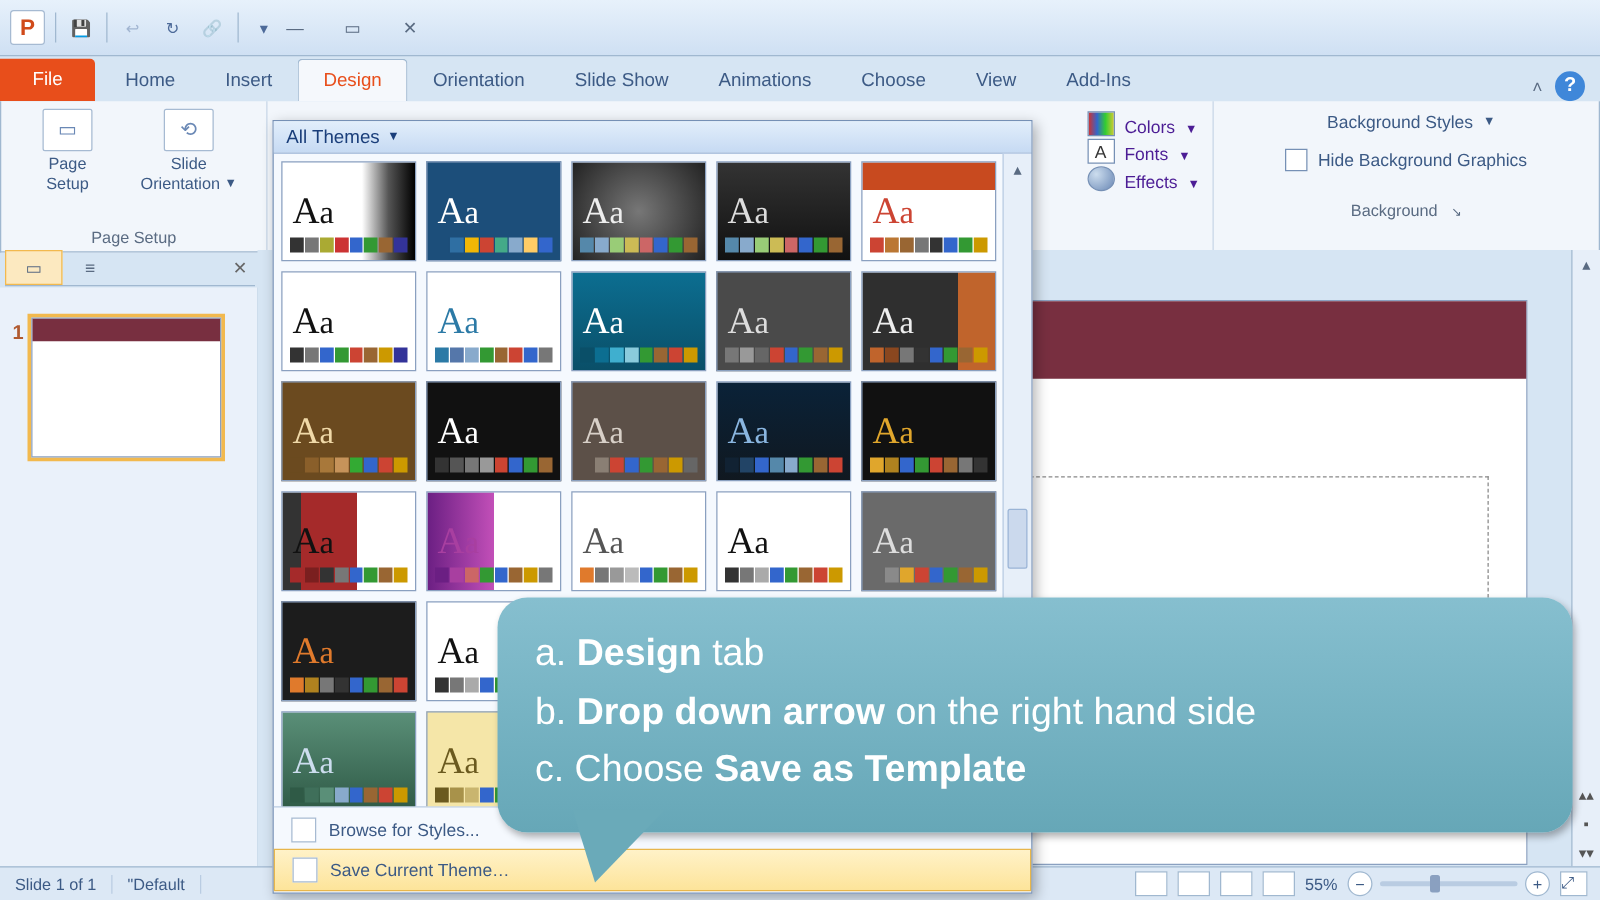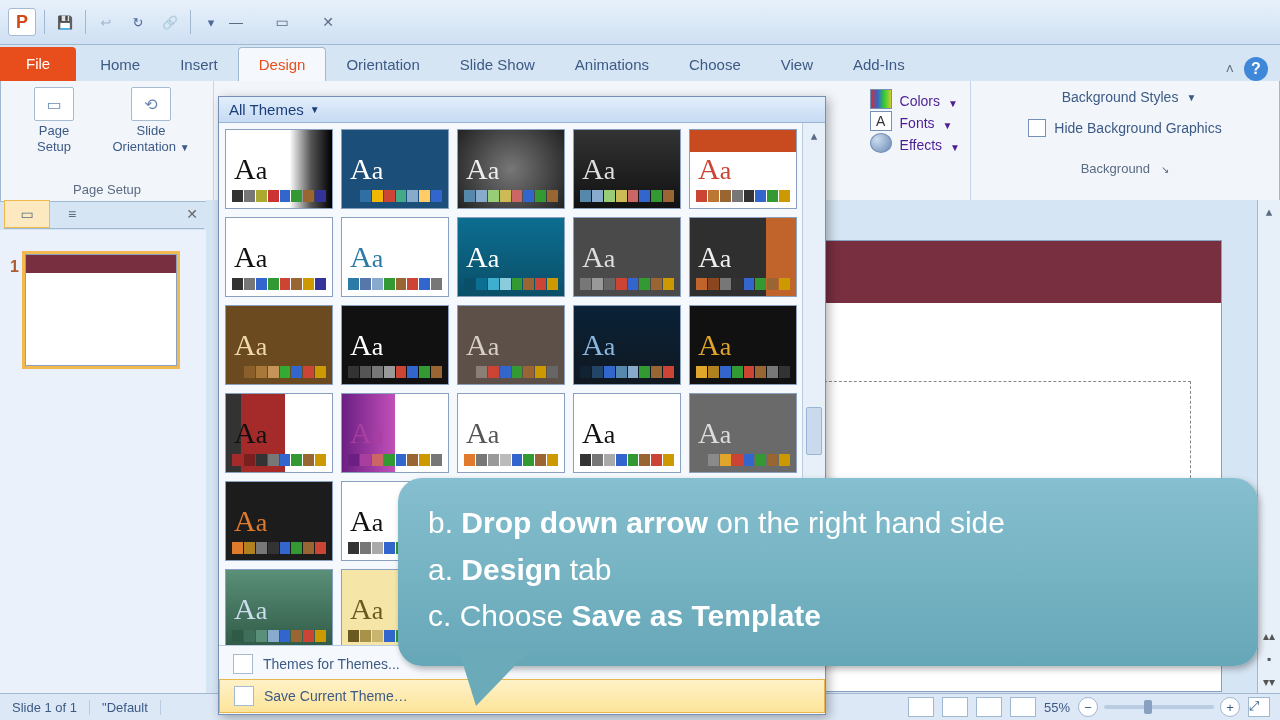--- a/index.html
+++ b/index.html
@@ -606,27 +606,27 @@
       <div class="btn">▴</div>
       <div class="trk">
           <div class="thm"></div>
         </div>
       <div class="btn">▾</div>
     </div>
   </div>
   <div class="gmenu">
     <div class="mi">
         <span class="mico"></span>
-        <span>Themes for Themes...</span>
+        <span>Browse for Styles...</span>
       </div>
     <div class="mi hover">
         <span class="mico"></span>
         <span>Save Current Theme…</span>
       </div>
   </div>
 </div>
 
 <div class="callout">
+  <div><span>a. </span><b>Design</b><span> tab</span></div>
   <div><span>b. </span><b>Drop down arrow</b><span> on the right hand side</span></div>
-  <div><span>a. </span><b>Design</b><span> tab</span></div>
   <div><span>c. Choose </span><b>Save as Template</b><span></span></div>
   <div class="tail"></div>
 </div>
 
 </body></html>

